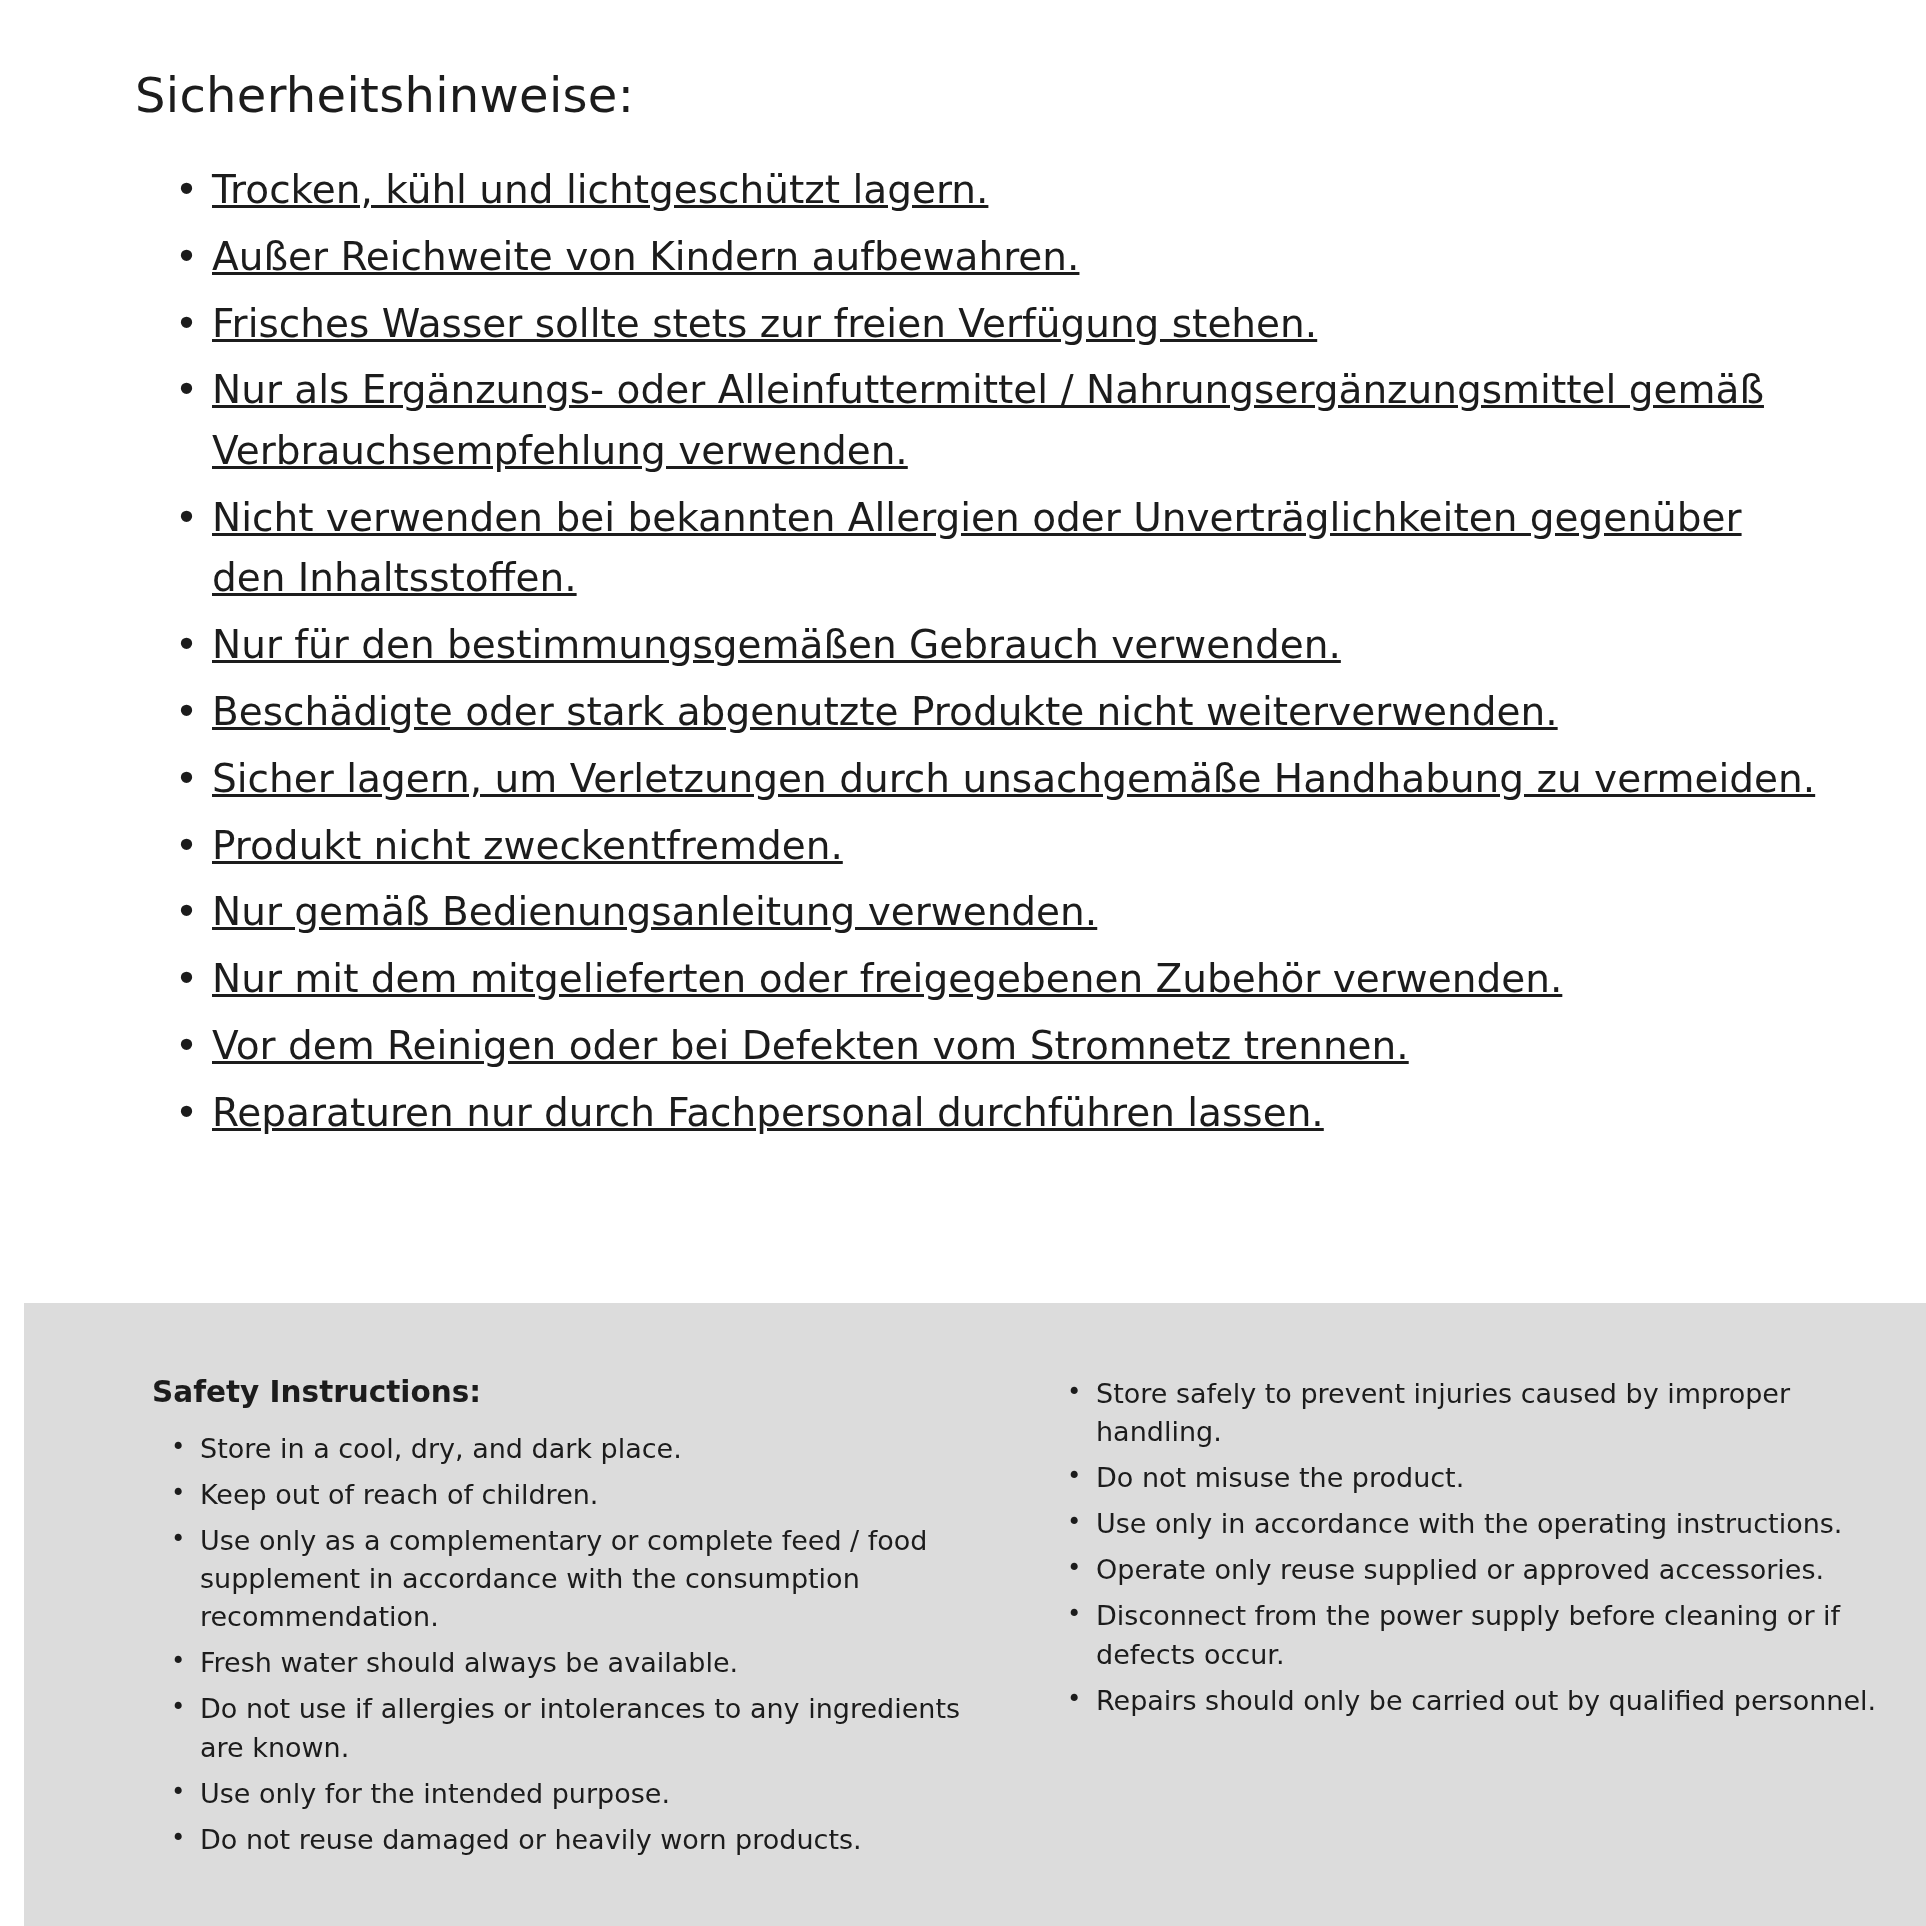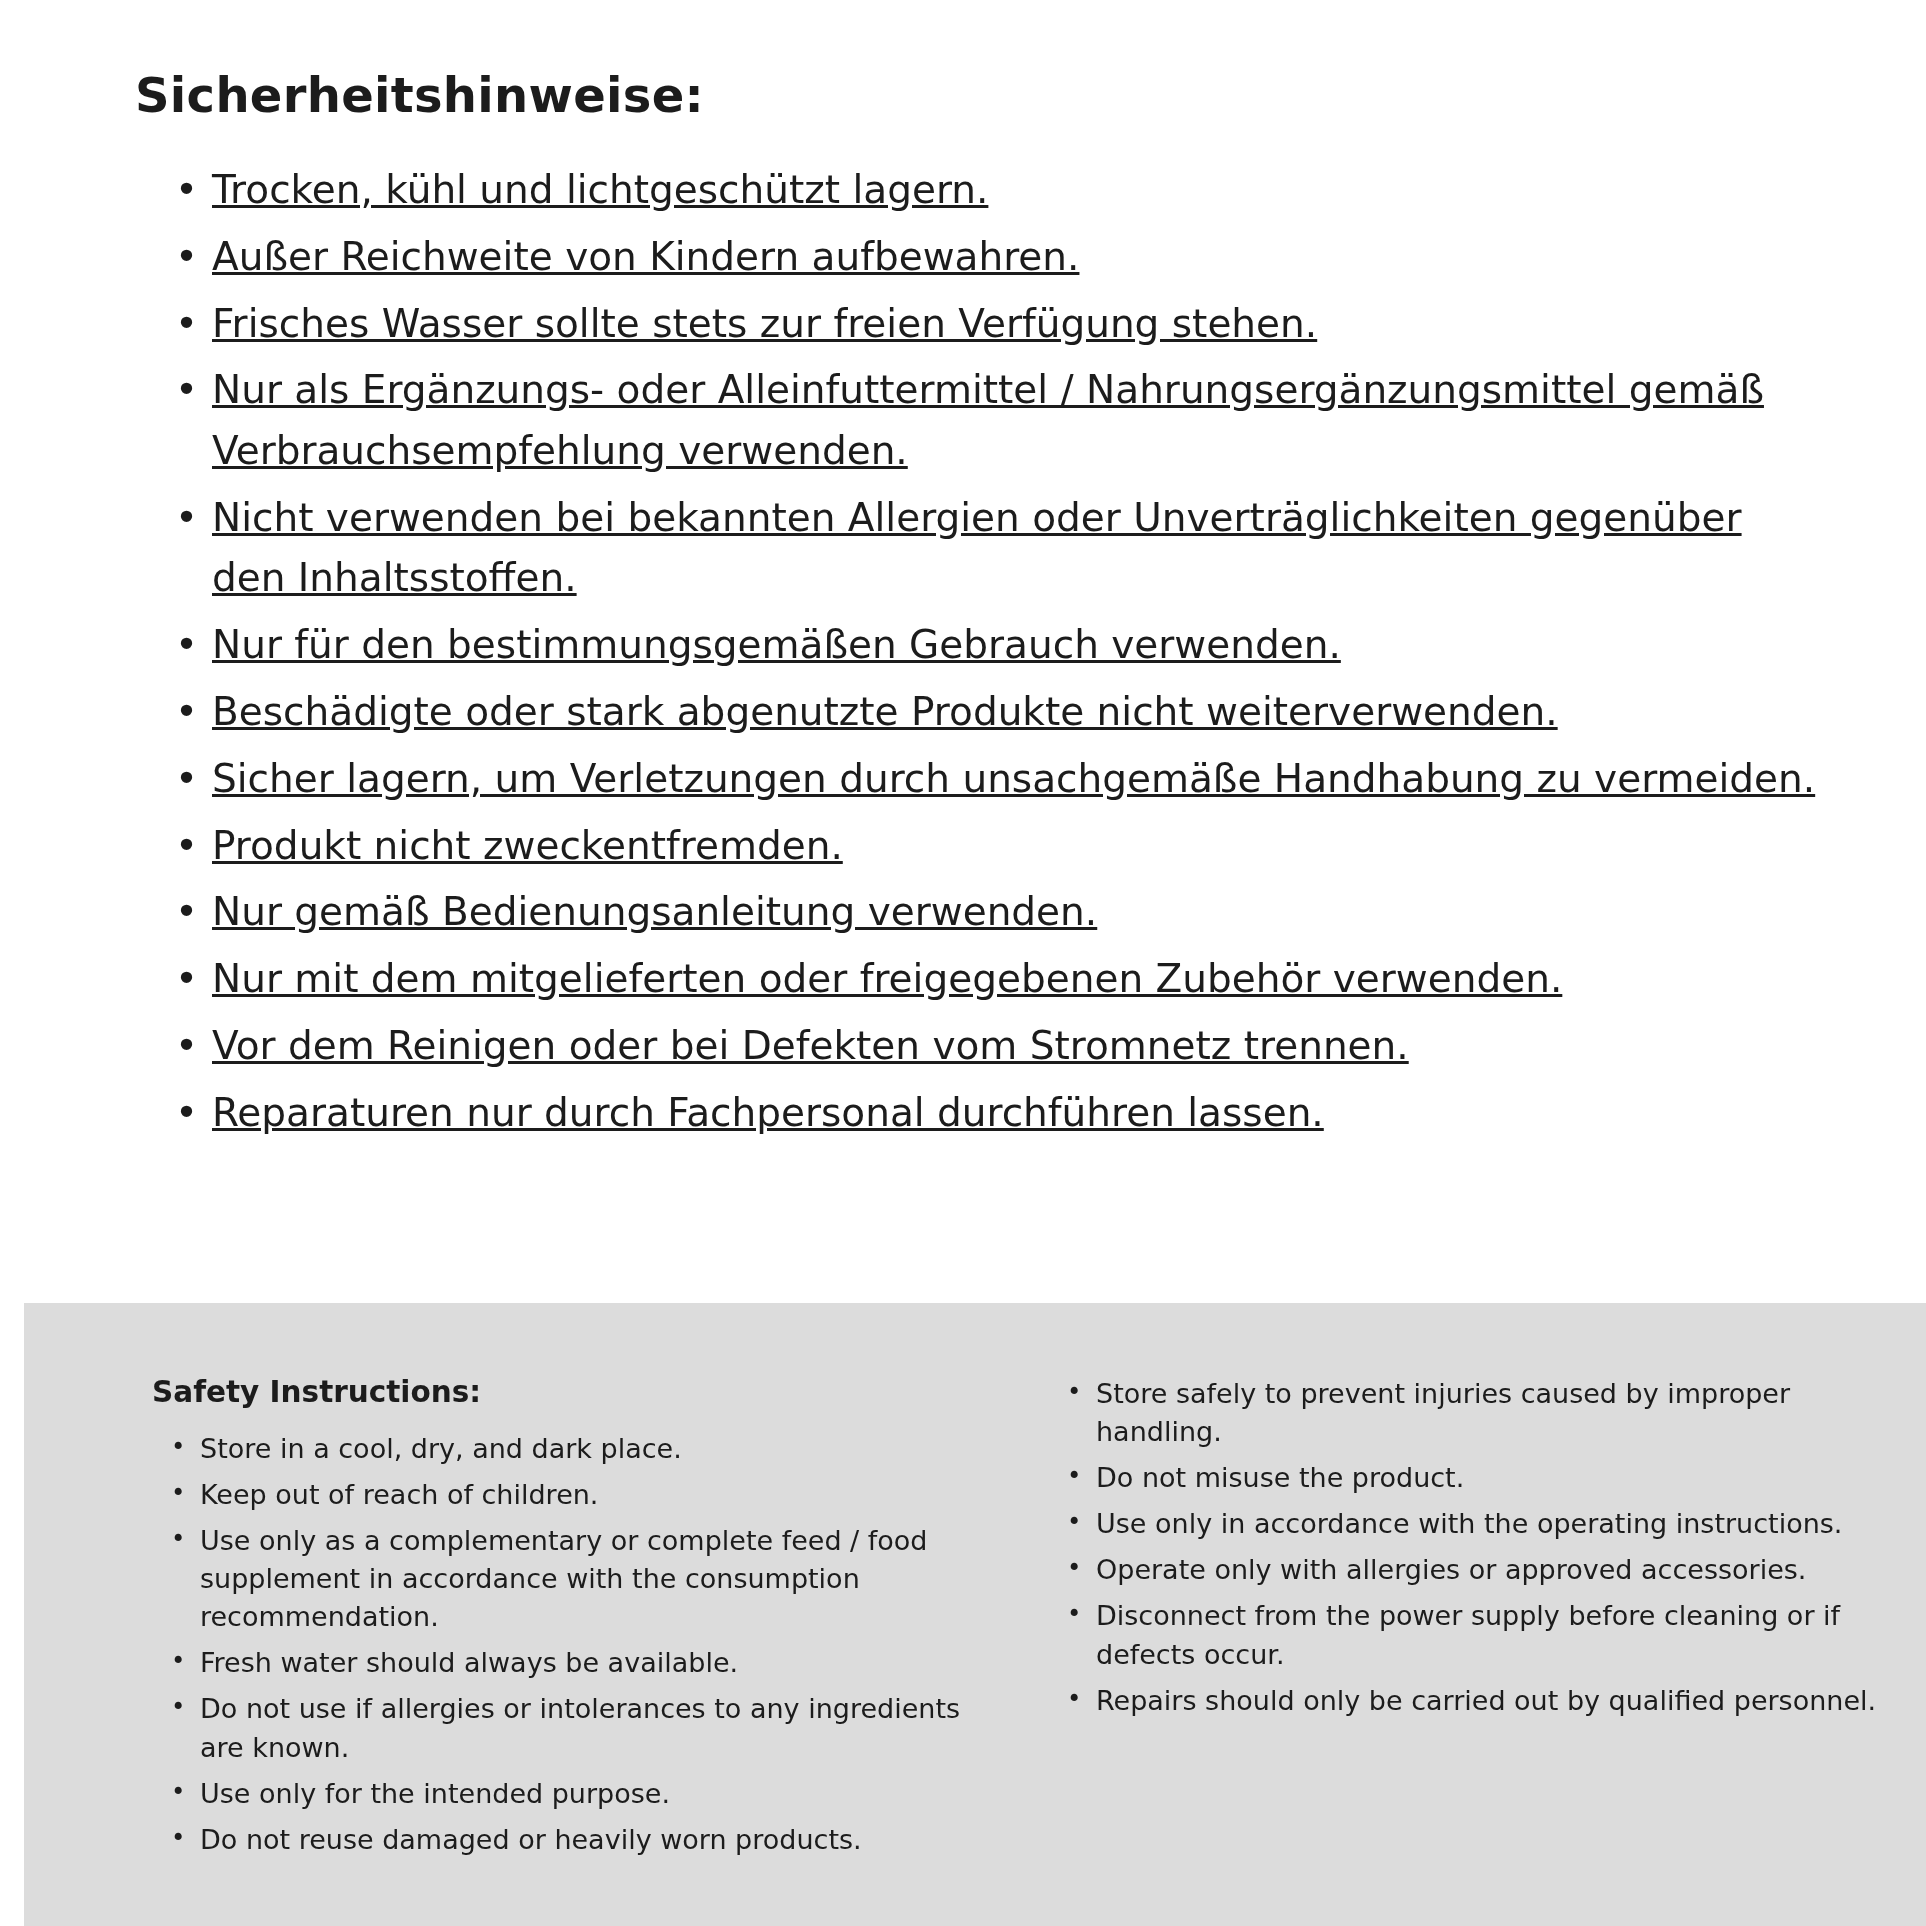--- a/index.html
+++ b/index.html
@@ -25,21 +25,21 @@
 
   
   .german-section {
     flex: none;
     height: 1303px;
     padding: 67px 109px 0 135px;
     background: var(--bg);
   }
   .german-title {
     font-size: 48px;
-    font-weight: 700;
+    font-weight: 400;
     letter-spacing: 0.3px;
     margin-bottom: 37px;
     color: var(--text);
   }
   ul.plain {
     list-style: none;
   }
   .german-list {
     margin-left: 40px;
   }
@@ -137,21 +137,21 @@
         <li><span>Use only for the intended purpose.</span></li>
         <li><span>Do not reuse damaged or heavily worn products.</span></li>
       </ul>
     </div>
 
     <div class="english-col right">
       <ul class="plain english-list">
         <li><span>Store safely to prevent injuries caused by improper handling.</span></li>
         <li><span>Do not misuse the product.</span></li>
         <li><span>Use only in accordance with the operating instructions.</span></li>
-        <li><span>Operate only with allergies or approved accessories.</span></li>
+        <li><span>Operate only reuse supplied or approved accessories.</span></li>
         <li><span>Disconnect from the power supply before cleaning or if defects occur.</span></li>
         <li><span>Repairs should only be carried out by qualified personnel.</span></li>
       </ul>
     </div>
 
   </section>
 
 </div>
 
 

